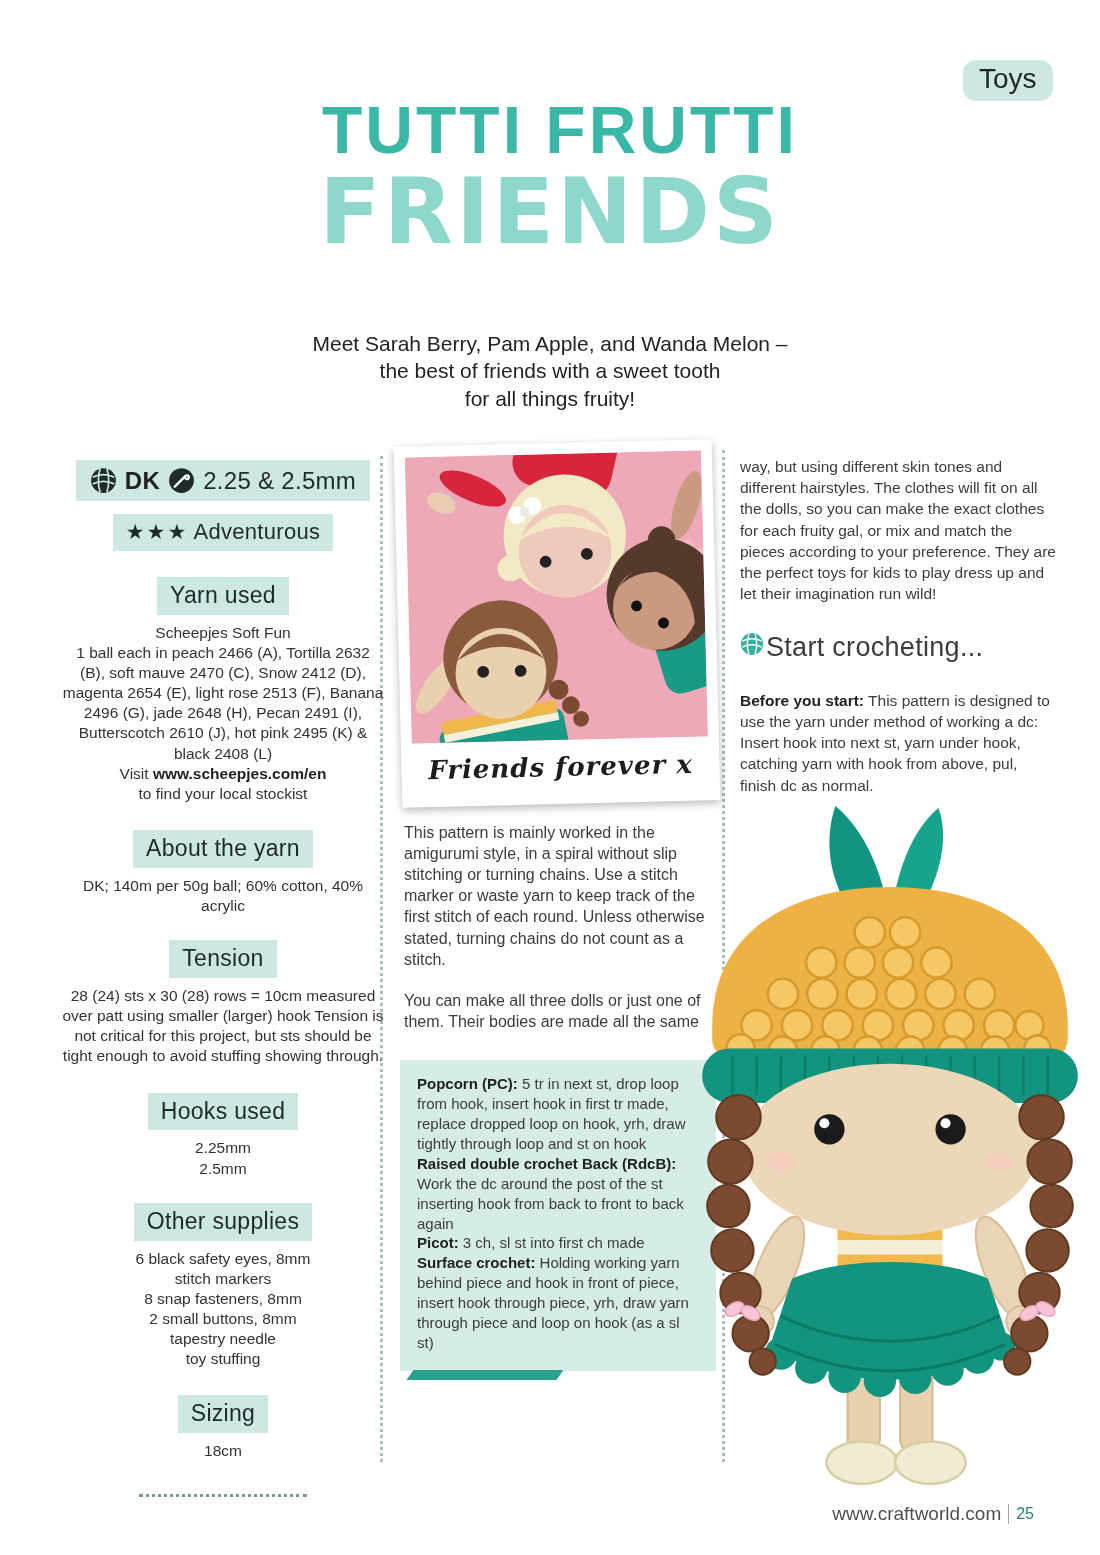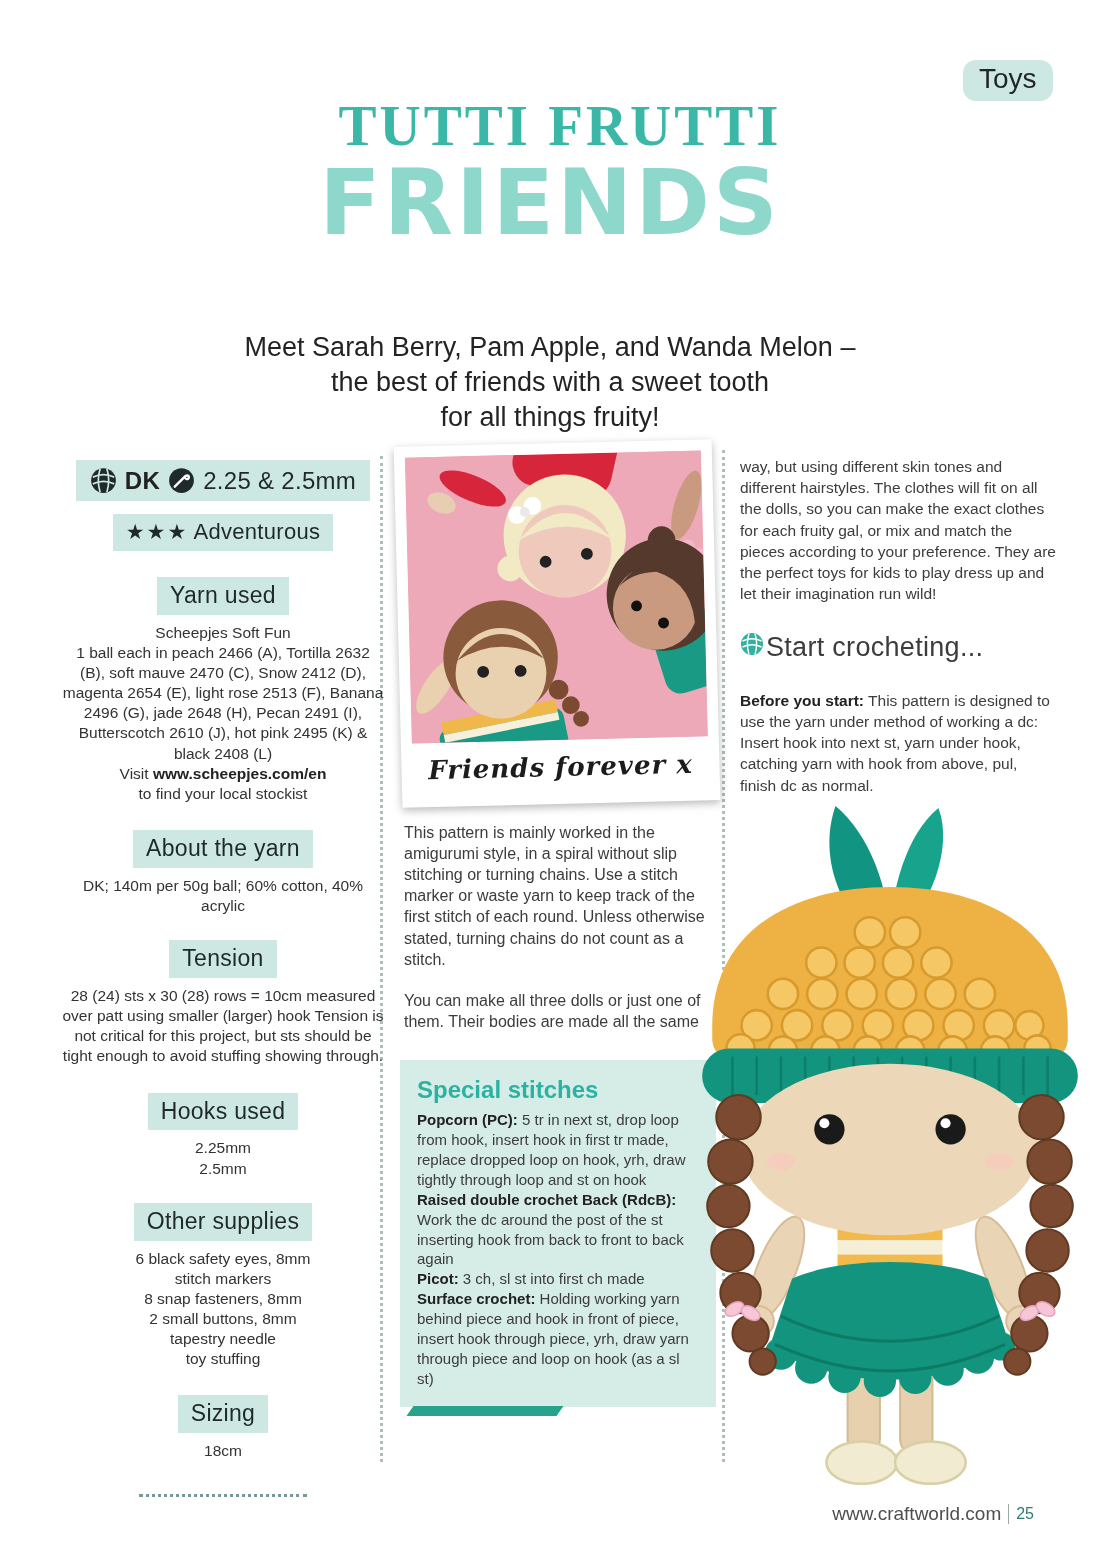--- a/index.html
+++ b/index.html
@@ -5,26 +5,26 @@
   html,body{margin:0;padding:0;background:#fff;}
   .page{position:relative;width:1100px;height:1555px;background:#fff;overflow:hidden;
         font-family:"Liberation Sans",sans-serif;color:#343434;}
 
   
   .category-badge{position:absolute;top:60px;left:963px;background:#cde8e2;
         padding:3px 16px 6px;font-size:28px;color:#1e2726;border-radius:13px;}
 
   
   .title-block{position:absolute;top:96px;left:0;width:100%;text-align:center;}
-  .title-1{font-family:Liberation Serif, serif;font-weight:800;font-size:57px;
+  .title-1{font-family:Liberation Sans, sans-serif;font-weight:800;font-size:66px;
         letter-spacing:3px;color:#3bb7a7;line-height:1.05;margin-left:20px;}
   .title-2{font-family:"DejaVu Sans",sans-serif;font-weight:700;font-size:90px;
         letter-spacing:3px;color:#8dd8cb;line-height:.95;margin-top:4px;}
   .subtitle{position:absolute;top:330px;left:0;width:100%;text-align:center;
-        font-size:27px;line-height:1.3;color:#232323;}
+        font-size:21px;line-height:1.3;color:#232323;}
 
   
   .vdots{position:absolute;width:0;border-left:3px dotted #a9c0bb;}
 
   
   .col-left{position:absolute;left:62px;top:460px;width:322px;text-align:center;
         font-size:15.5px;line-height:1.3;color:#333;}
   .pill{display:inline-block;background:#cde8e2;padding:4px 13px;font-size:23px;
         color:#1f2a28;letter-spacing:.3px;}
   .spec-pill{font-size:24px;display:inline-flex;align-items:center;gap:8px;padding:5px 14px;}
@@ -203,21 +203,20 @@
             <circle cx="112" cy="224" r="6" fill="#222"></circle>
         </svg>
       </div>
       <div class="caption">Friends forever x</div>
     </div>
 
     <p class="mid-para" style="margin-top:18px;">This pattern is mainly worked in the amigurumi style, in a spiral without slip stitching or turning chains. Use a stitch marker or waste yarn to keep track of the first stitch of each round. Unless otherwise stated, turning chains do not count as a stitch.</p>
     <p class="mid-para" style="margin-top:20px;">You can make all three dolls or just one of them. Their bodies are made all the same</p>
 
     <div class="special-box">
-      <div class="special-hd">Special stitches</div>
       <p><b>Popcorn (PC):</b> <span>5 tr in next st, drop loop from hook, insert hook in first tr made, replace dropped loop on hook, yrh, draw tightly through loop and st on hook</span></p>
       <p><b>Raised double crochet Back (RdcB):</b> <span>Work the dc around the post of the st inserting hook from back to front to back again</span></p>
       <p><b>Picot:</b> <span>3 ch, sl st into first ch made</span></p>
       <p><b>Surface crochet:</b> <span>Holding working yarn behind piece and hook in front of piece, insert hook through piece, yrh, draw yarn through piece and loop on hook (as a sl st)</span></p>
     </div>
   </div>
 
   <div class="col-right">
     <p style="margin:0;">way, but using different skin tones and different hairstyles. The clothes will fit on all the dolls, so you can make the exact clothes for each fruity gal, or mix and match the pieces according to your preference. They are the perfect toys for kids to play dress up and let their imagination run wild!</p>
     <div class="start-hd">

